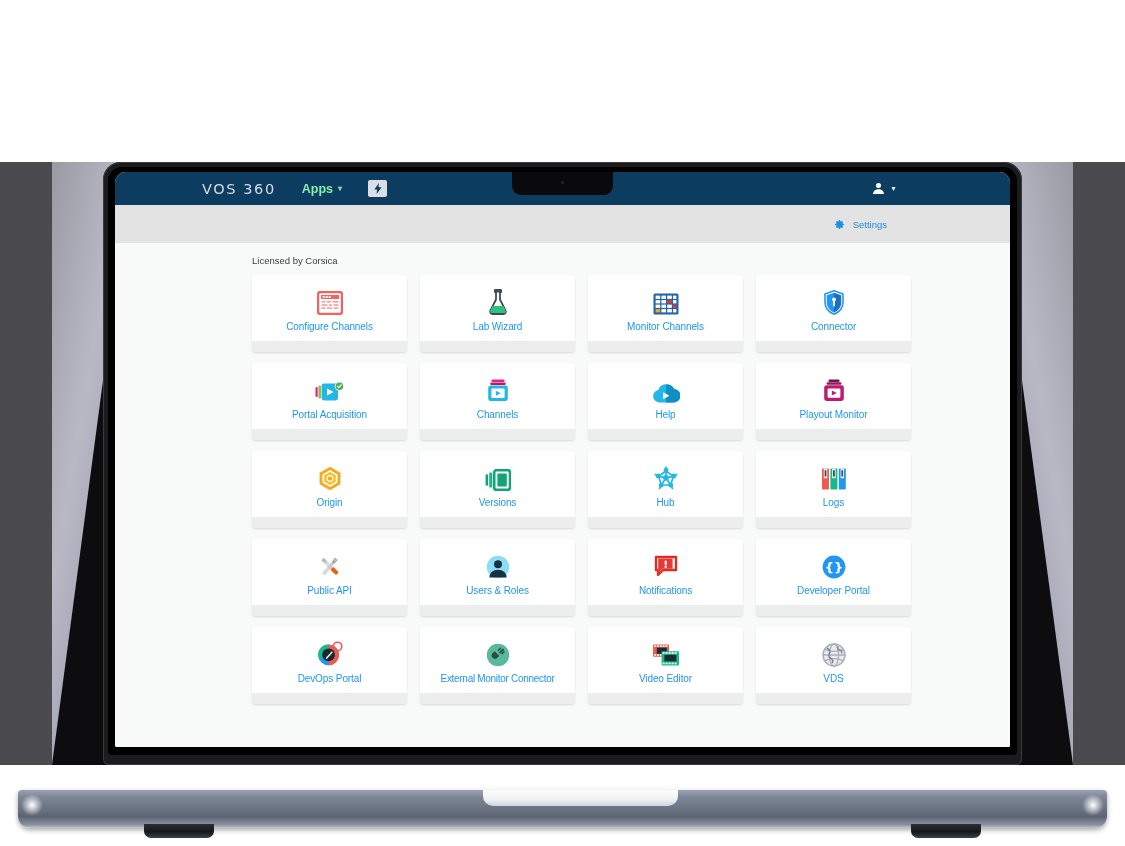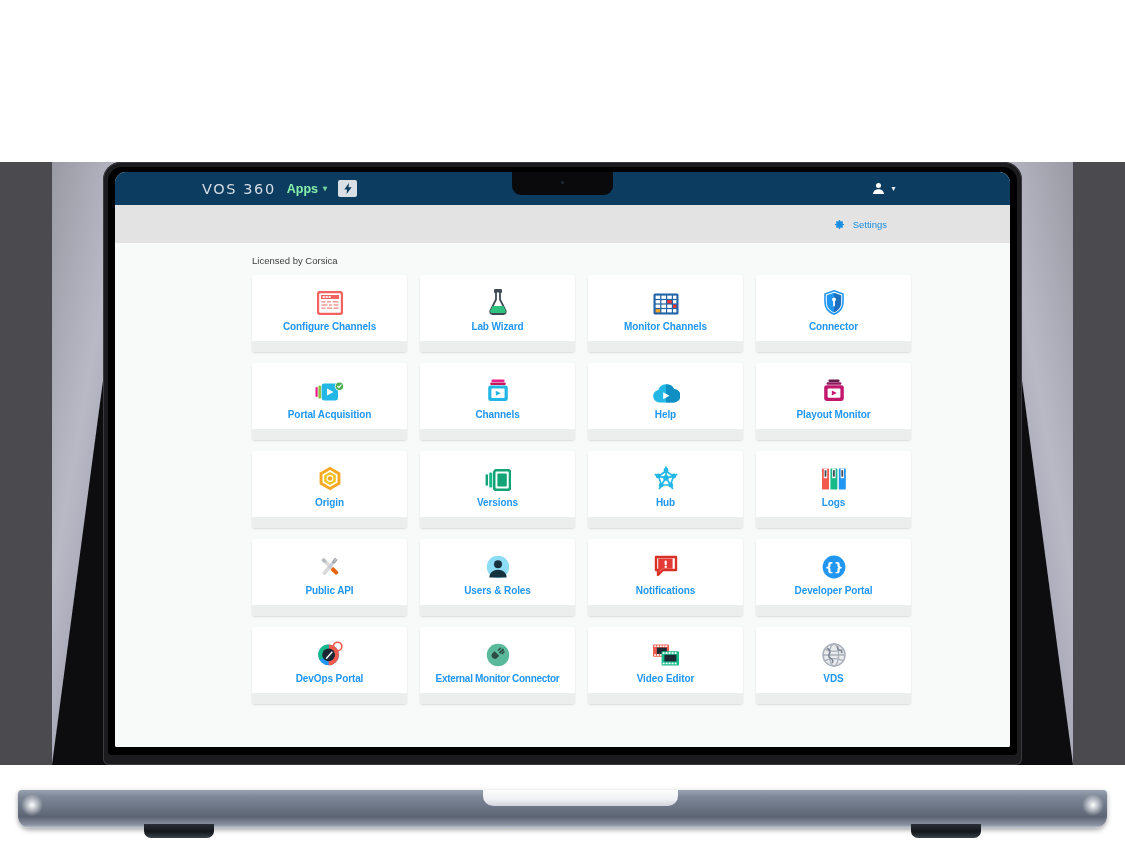--- a/index.html
+++ b/index.html
@@ -93,21 +93,21 @@
     background: linear-gradient(180deg, #2b2f36 0%, #14171b 55%, #3c434c 100%);
     border-radius: 0 0 7px 7px; }
   .foot.l { left: 126px; }
   .foot.r { right: 126px; }
 
   
   .navbar {
     position: relative; height: 33px; background: #0d3c61;
     display: flex; align-items: center;
   }
-  .nav-left { display: flex; align-items: center; padding-left: 87px; gap: 11px; }
+  .nav-left { display: flex; align-items: center; padding-left: 87px; gap: 26px; }
   .brand {
     color: #d6dde3; font-size: 14.5px; letter-spacing: 1.6px;
     font-family: "DejaVu Sans", sans-serif; font-weight: 400;
   }
   .nav-item {
     color: #86efac; font-size: 12.5px; font-weight: 700; display: flex;
     align-items: center; gap: 5px; cursor: pointer;
   }
   .caret { font-size: 8px; opacity: .9; }
   .bolt-btn {
@@ -148,21 +148,21 @@
     box-shadow: 0 1px 2px rgba(0,0,0,.13);
     display: flex; flex-direction: column; align-items: center;
     cursor: pointer; overflow: hidden; position: relative;
   }
   .card-icon {
     height: 42px; display: flex; align-items: flex-end;
     justify-content: center; padding-bottom: 2px;
   }
   .card-icon svg { display: block; }
   .card-label {
-    color: #2196f3; font-size: 10px; font-weight: 700; text-align: left;
+    color: #2196f3; font-size: 10px; font-weight: 400; text-align: left;
     line-height: 1.1; padding: 4px 3px 0; letter-spacing: -0.1px;
     white-space: nowrap;
   }
   .card-foot {
     position: absolute; left: 0; bottom: 0; width: 100%; height: 11px;
     background: #eceded;
   }
   .card.wide .card-label { font-size: 10px; letter-spacing: -0.3px; }
 </style>
 </head>

